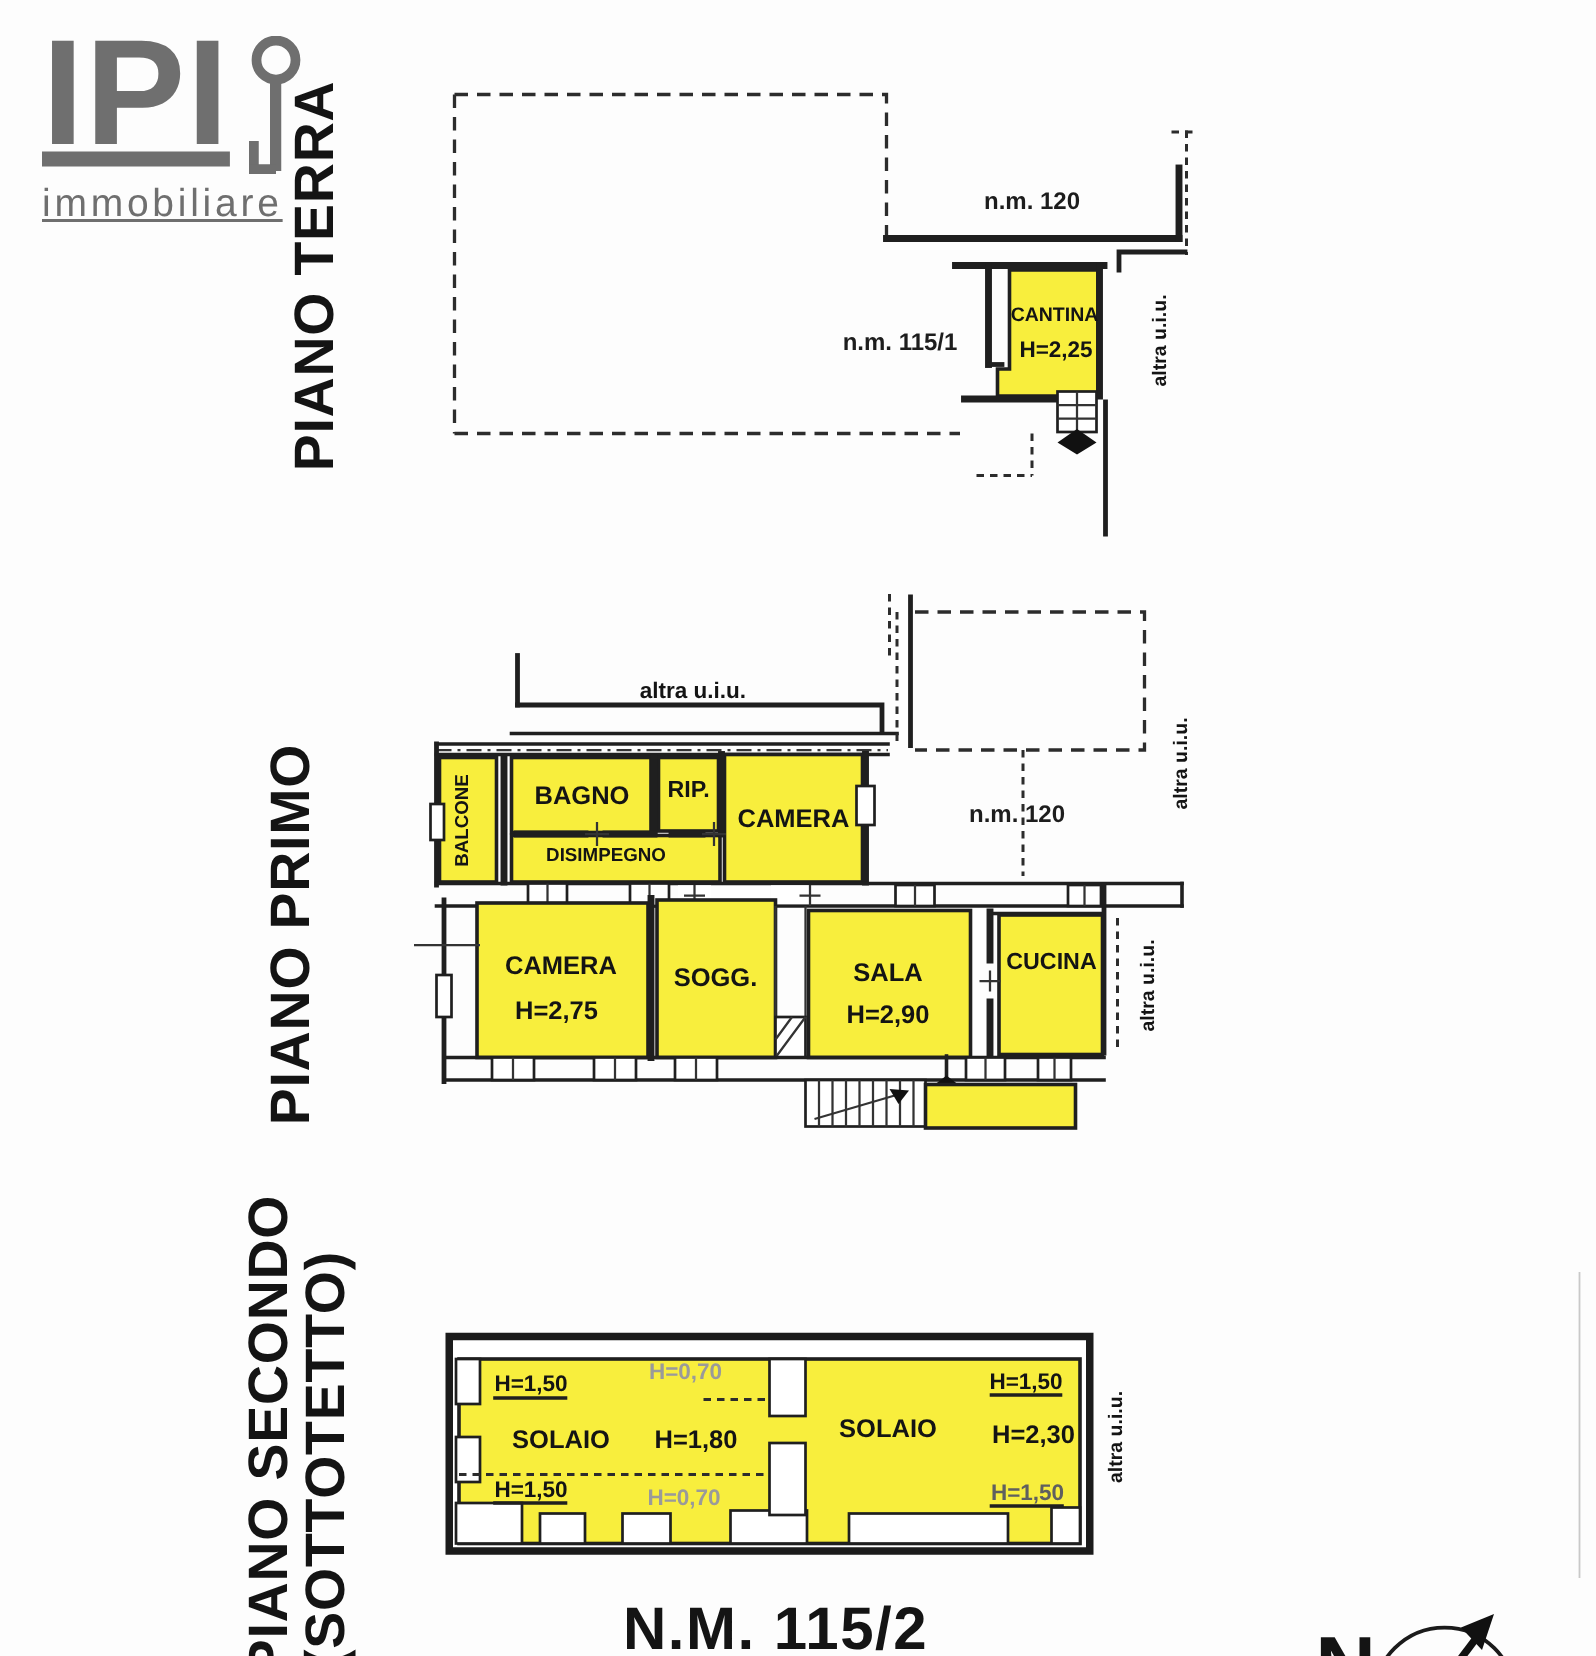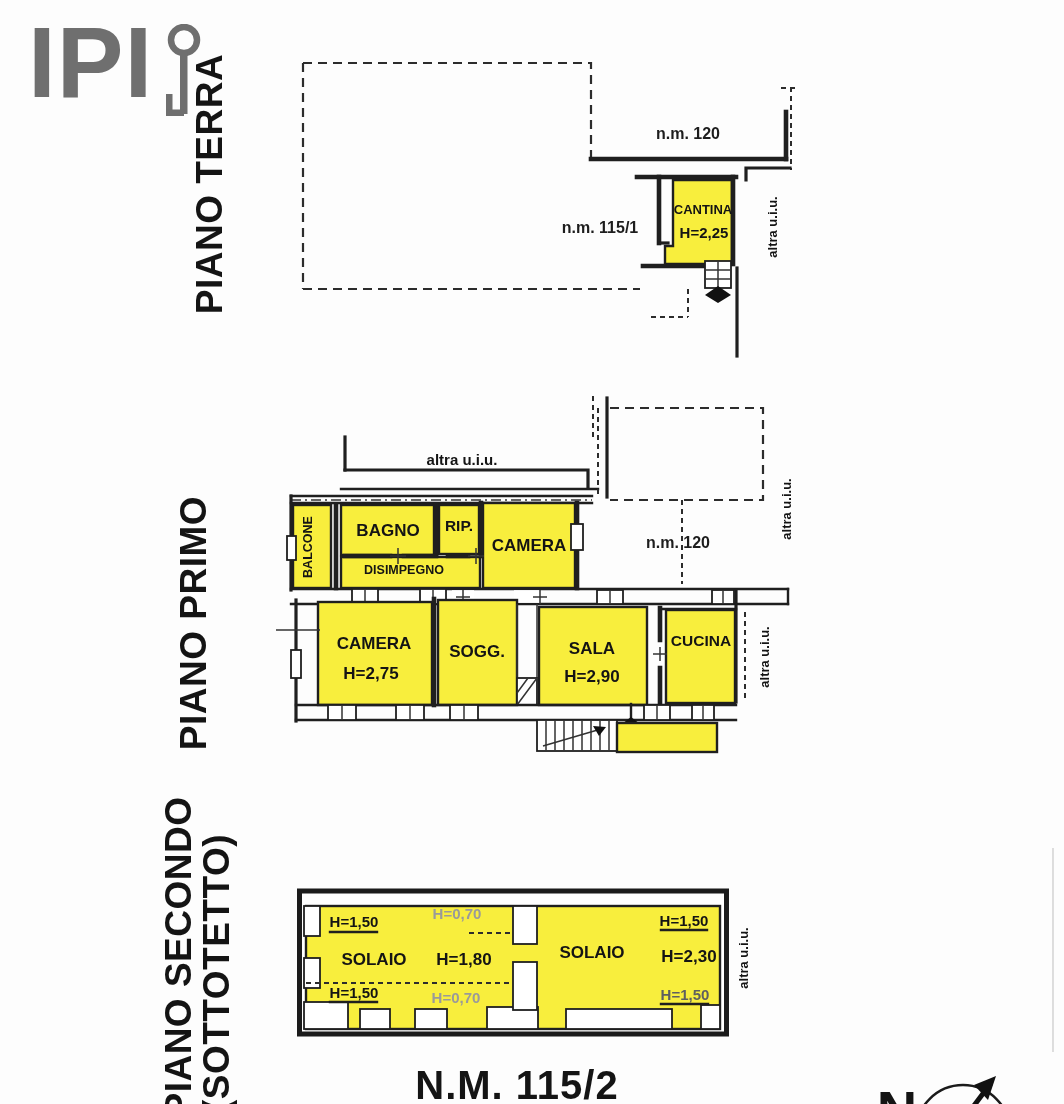--- a/index.html
+++ b/index.html
@@ -1,21 +1,21 @@
 <!DOCTYPE html>
 <html style="--room-fill: #f8ee3d; --wall: #1f1f1f; --logo-gray: #6f6f6f; --paper: #fdfdfd;"><head>
 <meta charset="utf-8">
 <style>
   html,body{margin:0;padding:0;}
   .page{position:relative;width:1064px;height:1104px;background:var(--paper,#fdfdfd);overflow:hidden;
         font-family:"Liberation Sans",sans-serif;}
   svg.plan{position:absolute;left:0;top:0;}
 
   
-  .logo{position:absolute;left:28px;top:16px;color:var(--logo-gray,#6f6f6f);}
+  .logo{position:absolute;left:28px;top:16px;color:var(--logo-gray,#6f6f6f);text-decoration:underline;}
   .logo-row{display:flex;align-items:flex-start;}
   .logo-ipi{font:bold 100px/0.92 "Liberation Sans",sans-serif;letter-spacing:1px;}
   .key{margin-left:4px;margin-top:8px;}
   .logo-sub{font:26px "Liberation Sans",sans-serif;letter-spacing:2.5px;margin-top:-8px;}
 
   
   .w2{stroke:var(--wall,#1f1f1f);stroke-width:2.4;fill:none;stroke-linecap:square;}
   .w3{stroke:var(--wall,#1f1f1f);stroke-width:3.2;fill:none;stroke-linecap:square;}
   .w4{stroke:var(--wall,#1f1f1f);stroke-width:4.6;fill:none;stroke-linecap:square;}
   .thin{stroke:#333;stroke-width:1.5;fill:none;}
@@ -51,20 +51,21 @@
   <div class="logo">
     <div class="logo-row">
       <span class="logo-ipi">IPI</span>
       <svg class="key" width="46" height="104" viewBox="0 0 46 104">
         <circle cx="27" cy="16" r="13" fill="none" stroke="#6f6f6f" stroke-width="6.5"></circle>
         <rect x="23" y="28" width="7.5" height="62" fill="#6f6f6f"></rect>
         <rect x="9" y="70" width="6.5" height="22" fill="#6f6f6f"></rect>
         <rect x="9" y="85.5" width="18" height="6.5" fill="#6f6f6f"></rect>
       </svg>
     </div>
+    <div class="logo-sub">immobiliare</div>
   </div>
 
   <svg class="plan" width="1064" height="1104" viewBox="0 0 1064 1104">
 
     <text class="t-floor" text-anchor="middle" transform="rotate(-90 222 184)" x="222" y="184">PIANO TERRA</text>
     <text class="t-floor" text-anchor="middle" transform="rotate(-90 206 623)" x="206" y="623">PIANO PRIMO</text>
     <text class="t-floor" text-anchor="middle" transform="rotate(-90 191 957)" x="191" y="957">PIANO SECONDO</text>
     <text class="t-floor" text-anchor="middle" transform="rotate(-90 229 973)" x="229" y="973">(SOTTOTETTO)</text>
 
     <g>

